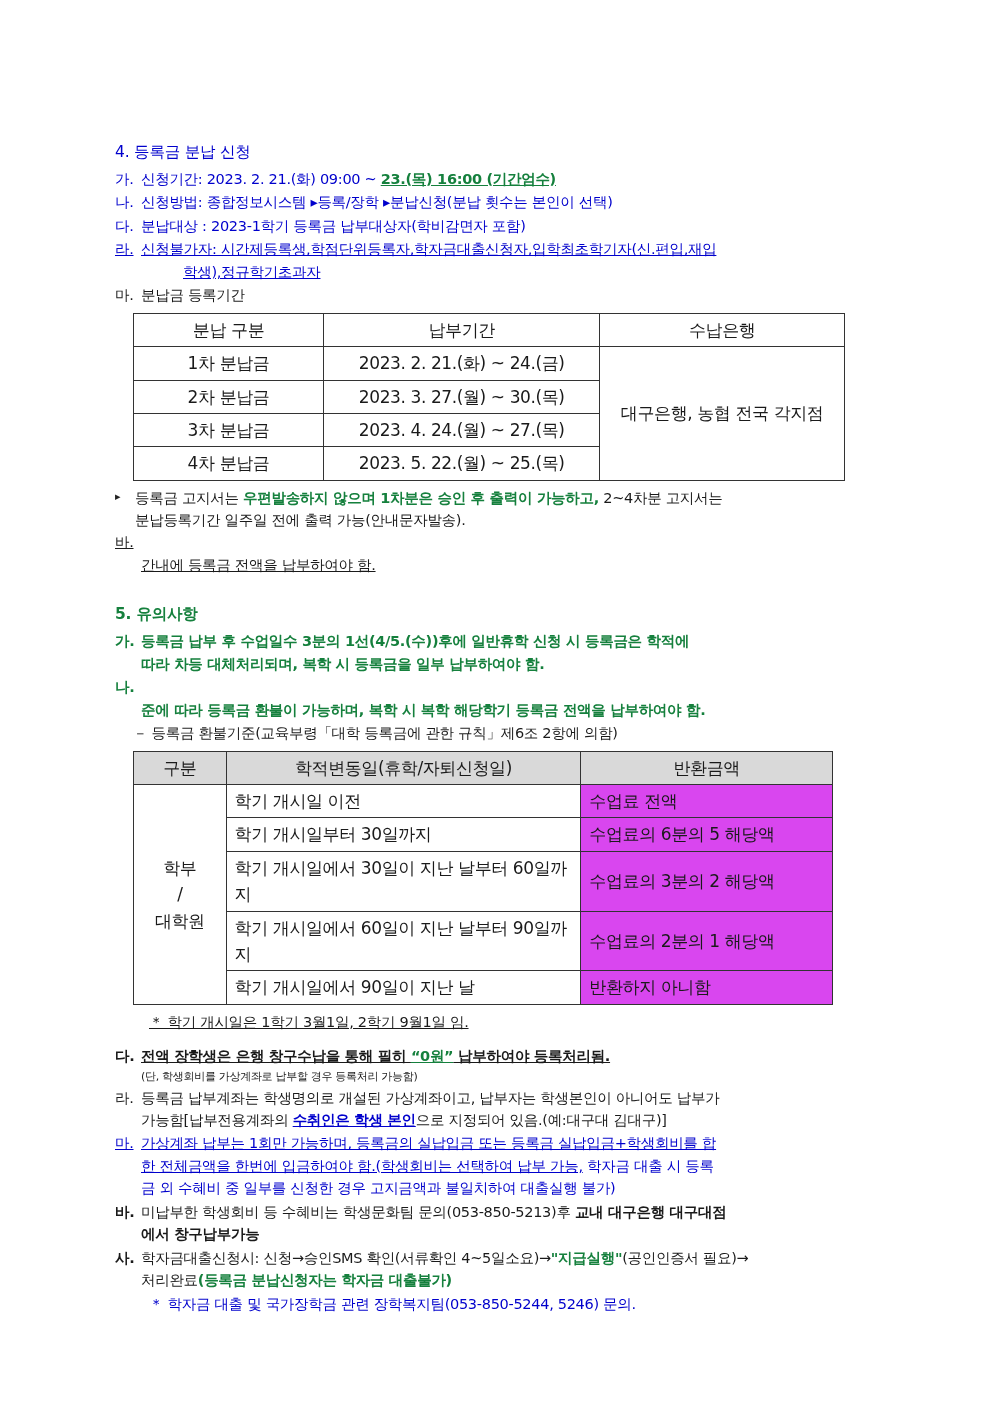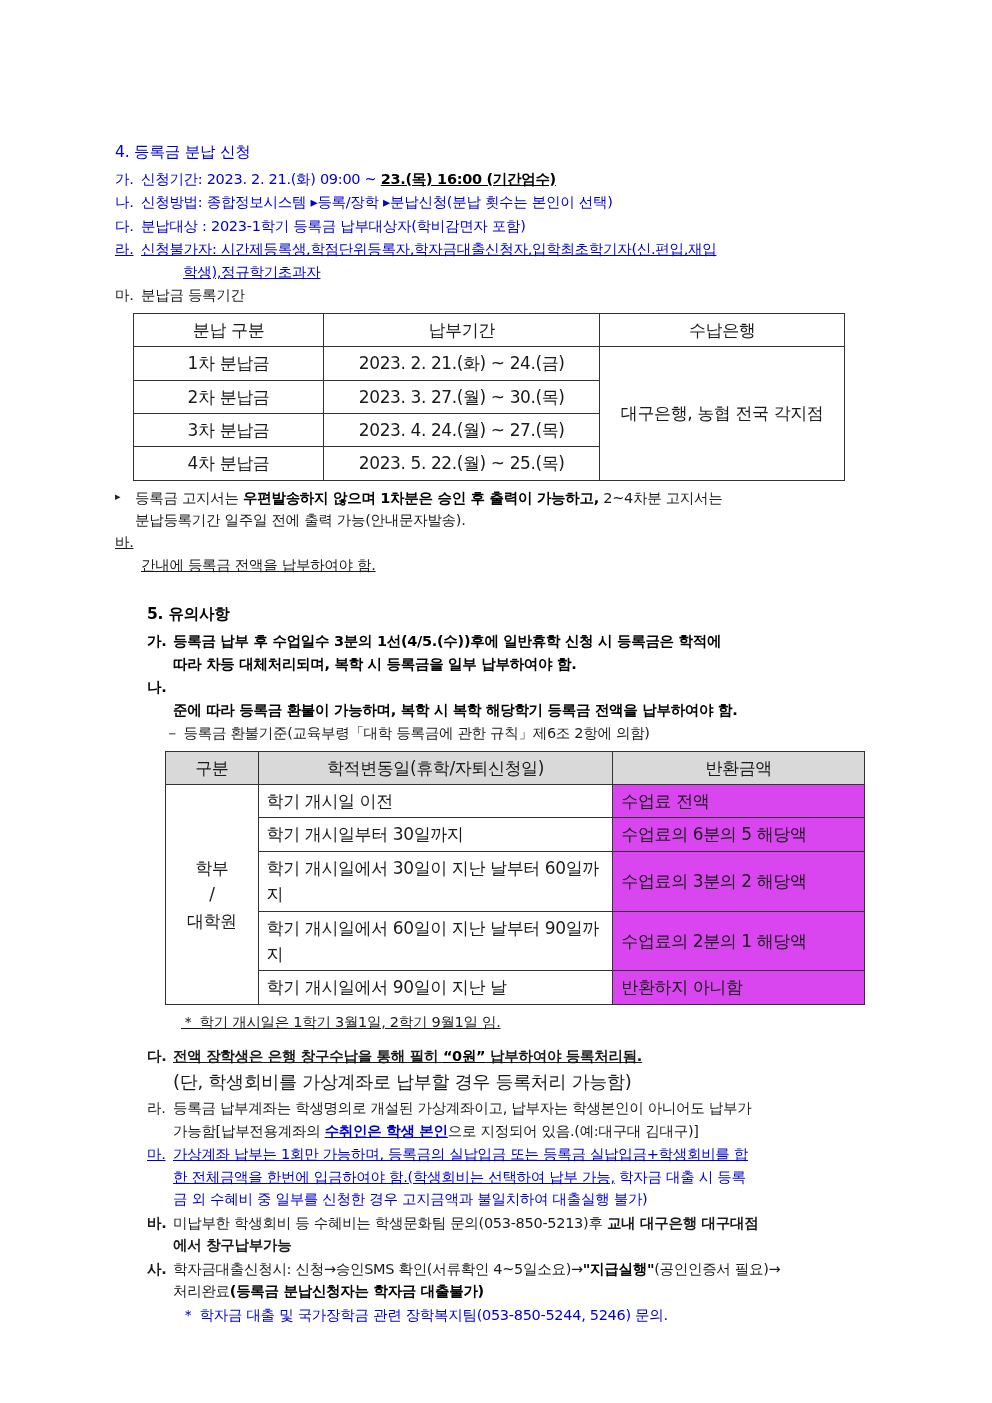--- a/index.html
+++ b/index.html
@@ -20,21 +20,21 @@
     width: 992px;
     height: 1367px;
     box-sizing: border-box;
     padding: 140px 68px 40px 115px;
   }
   .sec-title {
     font-size: 15.5px;
     margin: 0 0 4px 0;
     letter-spacing: -0.2px;
   }
-  .red { color: #000000; }
+  .red { color: #15803d; }
   .blue { color: #0000cc; }
   .bold { font-weight: bold; }
   .u { text-decoration: underline; }
 
   .item {
     display: flex;
     align-items: flex-start;
     margin-bottom: 1px;
     letter-spacing: -0.3px;
   }
@@ -79,21 +79,20 @@
   
   #refund-table { width: 700px; }
   #refund-table td.h { background: #d9d9d9; }
   #refund-table td.g { background: #d946ef; text-align: left; padding-left: 8px; }
   #refund-table td.k { width: 84px; }
   #refund-table td.mid { width: 362px; text-align: left; padding-left: 8px; }
   #refund-table td.amt { width: 252px; text-align: left; padding-left: 8px; }
 
   .sec5 {
     margin-top: 26px;
-    margin-left: 32px;
   }
   .note-line {
     margin-left: 18px;
     letter-spacing: -0.3px;
   }
   .small-star {
     margin-left: 34px;
     letter-spacing: -0.3px;
   }
   .gap { height: 12px; }
@@ -237,21 +236,21 @@
     <div class="gap"></div>
 
     <div class="item bold">
       <span class="mark">다.</span>
       <span class="body-txt">
         <span class="u">전액 장학생은 은행 창구수납을 통해 필히 </span><span class="red u">“0원”</span><span class="u"> 납부하여야 등록처리됨.</span>
       </span>
     </div>
     <div class="item">
       <span class="mark"></span>
-      <span class="body-txt" style="font-size:18px;">(단, 학생회비를 가상계좌로 납부할 경우 등록처리 가능함)</span>
+      <span class="body-txt" style="font-size:11px;">(단, 학생회비를 가상계좌로 납부할 경우 등록처리 가능함)</span>
     </div>
 
     <div class="item">
       <span class="mark">라.</span>
       <span class="body-txt">
         <span>등록금 납부계좌는 학생명의로 개설된 가상계좌이고, 납부자는 학생본인이 아니어도 납부가</span><br>
         <span>가능함[납부전용계좌의 </span><span class="blue u bold">수취인은 학생 본인</span><span>으로 지정되어 있음.(예:대구대 김대구)]</span>
       </span>
     </div>
 

